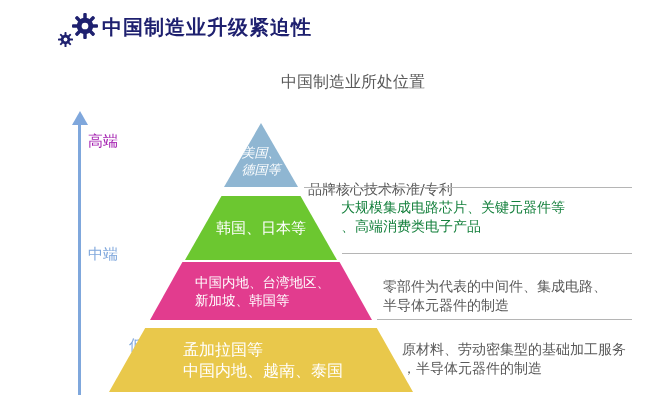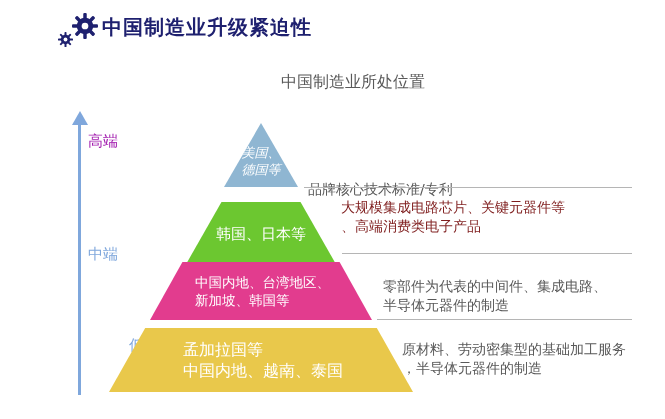--- a/index.html
+++ b/index.html
@@ -24,21 +24,21 @@
   .axis-label { position:absolute; font-size:15px; color:#7fa7dc; white-space:nowrap; }
   .axis-high { left:88px; top:132px; }
   .axis-mid  { left:88px; top:245px; }
   .axis-low  { left:88px; top:336px;margin-left:41px; }
 
   
   .level { position:absolute; color:#ffffff; }
   .lv1 { left:224px; top:123px; width:74px;  height:64px;
          clip-path:polygon(50% 0,100% 100%,0 100%);
          text-align:center; font-size:13px; line-height:17px; padding-top:21px;font-style:italic; }
-  .lv2 { left:185px; top:202px; width:152px; height:64px;
+  .lv2 { left:185px; top:196px; width:152px; height:64px;
          clip-path:polygon(24% 0,76% 0,100% 100%,0 100%);
          display:flex; align-items:center; justify-content:center;
          font-size:15px; line-height:19px; }
   .lv3 { left:150px; top:262px; width:222px; height:58px;
          clip-path:polygon(14.6% 0,85.4% 0,100% 100%,0 100%);
          display:flex; flex-direction:column; justify-content:center;
          padding-left:45px; font-size:13.5px; line-height:18px; }
   .lv4 { left:109px; top:328px; width:304px; height:64px;
          clip-path:polygon(11.9% 0,88.1% 0,100% 100%,0 100%);
          display:flex; flex-direction:column; justify-content:center;
@@ -114,21 +114,21 @@
   <div class="level lv4" style="background: rgb(233, 200, 75);">
     <div>孟加拉国等</div>
     <div>中国内地、越南、泰国</div>
   </div>
 
   <div class="desc d1" style="color: rgb(89, 89, 89);">
     <div>品牌核心技术标准/专利</div>
   </div>
   <div class="divider div1" style="background: rgb(181, 181, 181);"></div>
 
-  <div class="desc d2" style="color: #7f1d1d;">
+  <div class="desc d2" style="color: #15803d;">
     <div>大规模集成电路芯片、关键元器件等</div>
     <div>、高端消费类电子产品</div>
   </div>
   <div class="divider div2" style="background: rgb(181, 181, 181);"></div>
 
   <div class="desc d3" style="color: rgb(89, 89, 89);">
     <div>零部件为代表的中间件、集成电路、</div>
     <div>半导体元器件的制造</div>
   </div>
   <div class="divider div3" style="background: rgb(181, 181, 181);"></div>

